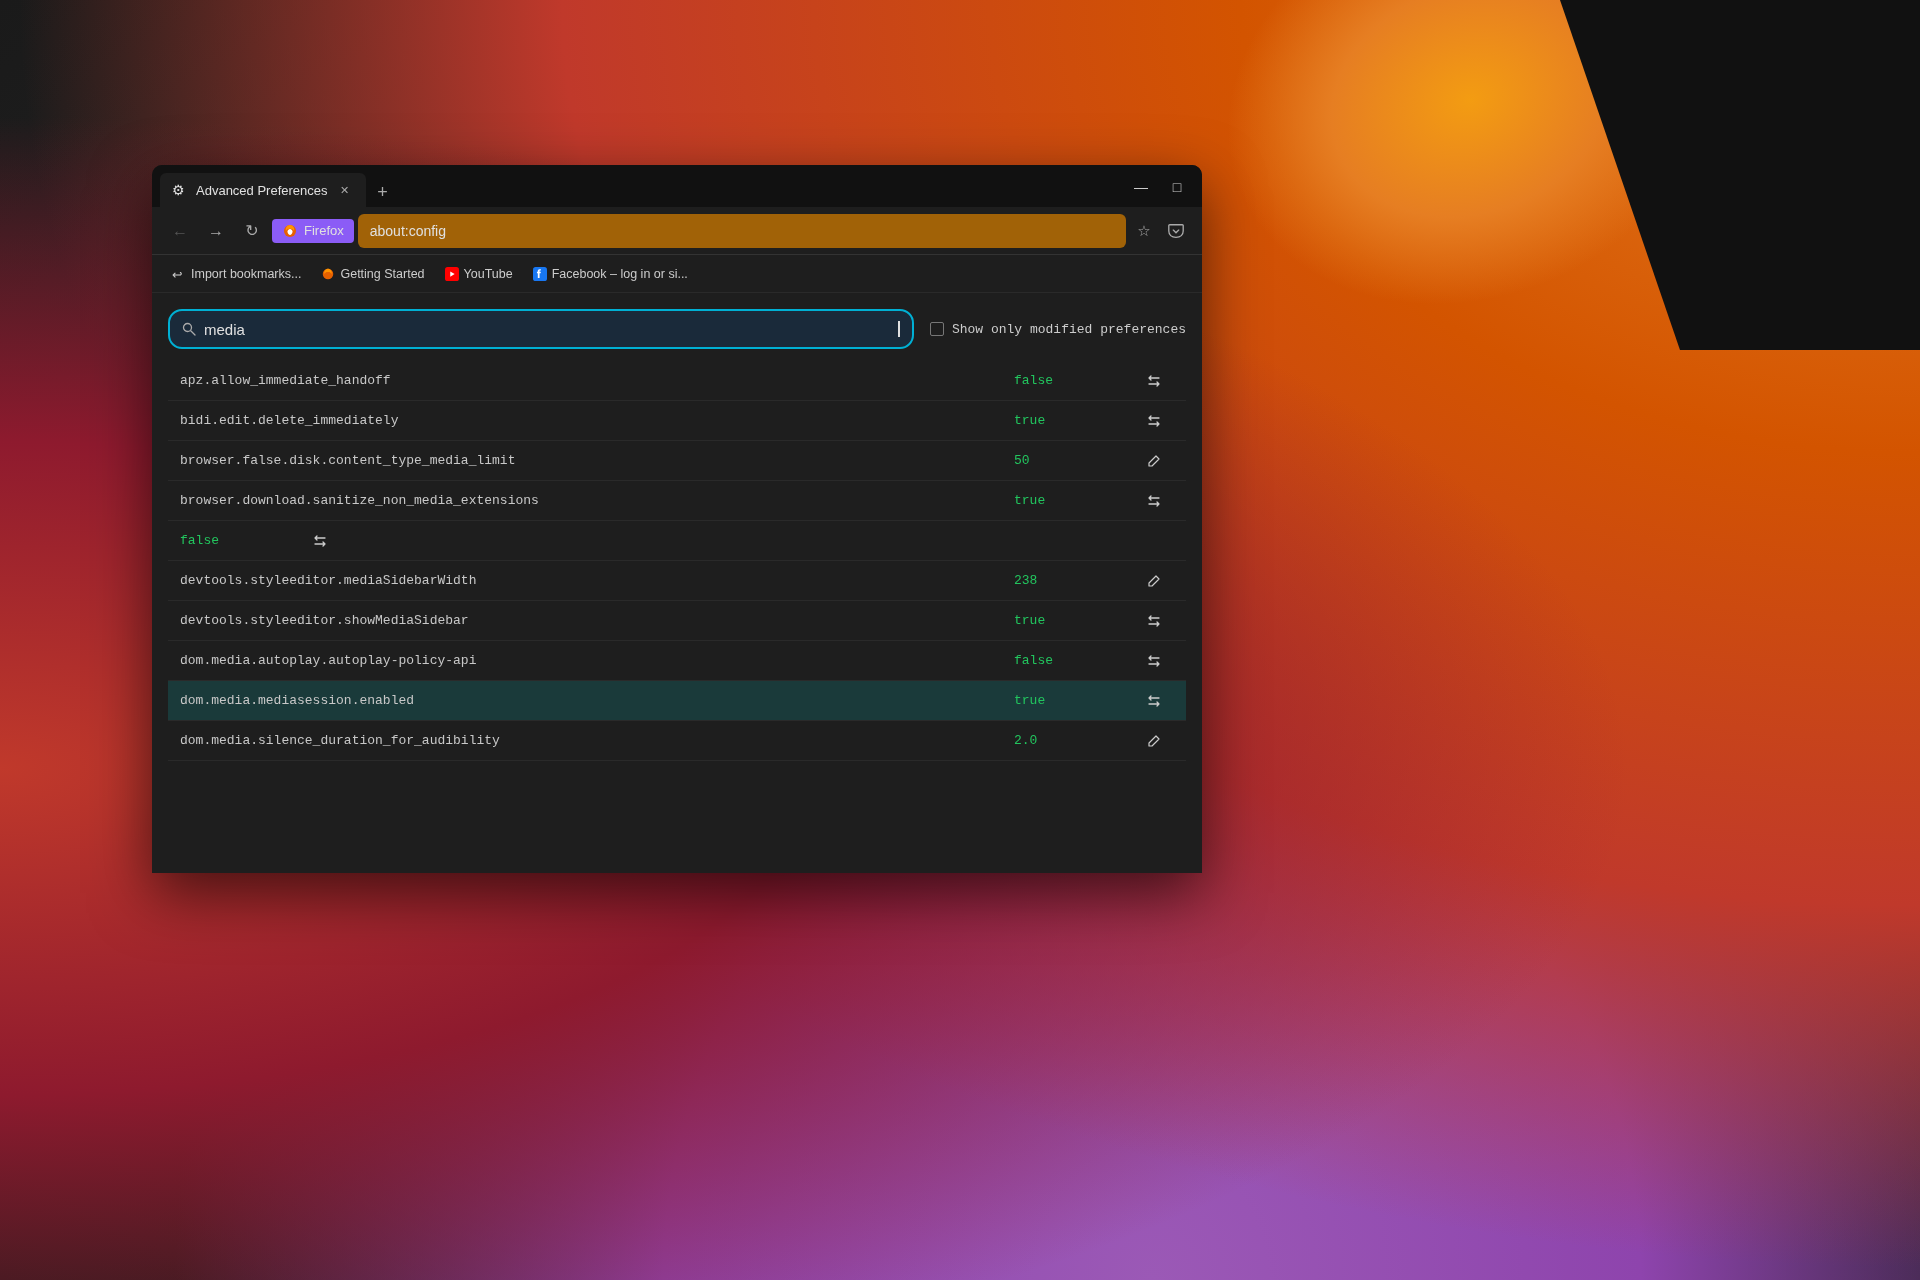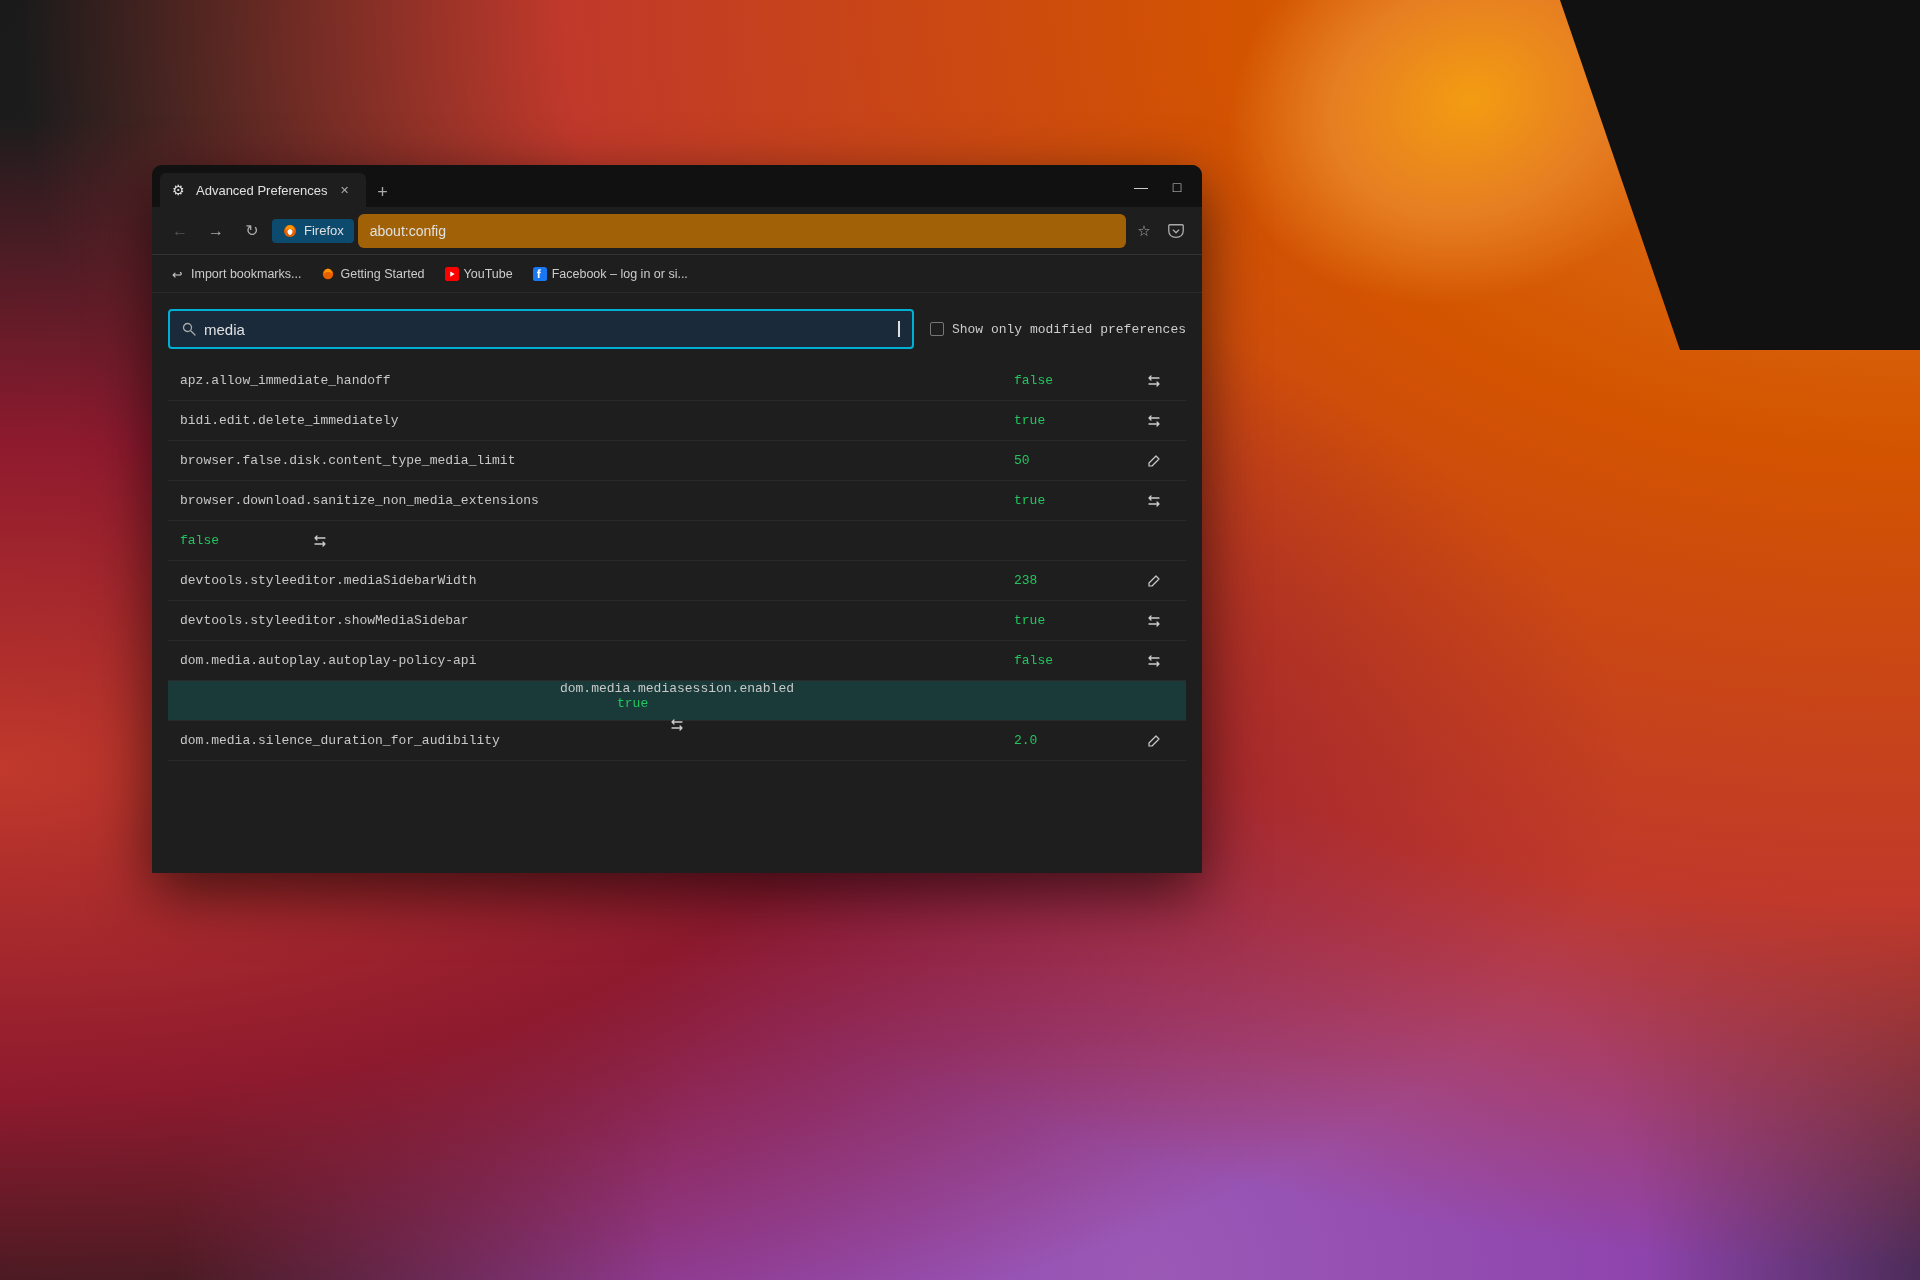--- a/index.html
+++ b/index.html
@@ -169,21 +169,21 @@
     }
 
     .firefox-badge {
       display: flex;
       align-items: center;
       gap: 6px;
       padding: 4px 10px;
       border-radius: 4px;
       color: #e0e0e0;
       font-size: 13px;
-      background: #0c4a6e;
+      background: #8b5cf6;
     }
 
     .firefox-logo {
       width: 16px;
       height: 16px;
     }
 
     .address-bar {
       flex: 1;
       height: 34px;
@@ -257,21 +257,21 @@
       align-items: center;
       gap: 16px;
       margin-bottom: 12px;
     }
 
     .search-box {
       flex: 1;
       height: 40px;
       background: #1a2a3a;
       border: 2px solid #00b0d4;
-      border-radius: 4px;
+      border-radius: 14px;
       display: flex;
       align-items: center;
       padding: 0 12px;
       gap: 8px;
     }
 
     .search-input-text {
       color: #e0e0e0;
       font-size: 15px;
       flex: 1;
@@ -317,21 +317,20 @@
     .pref-row {
       display: flex;
       align-items: center;
       height: 40px;
       border-bottom: 1px solid #2a2a2a;
       padding: 0 12px;
     }
 
     .pref-row.highlighted {
       background: #1a3a3a;
-      flex-direction: column;
     }
 
     .pref-name {
       flex: 1;
       color: #c8c8c8;
       font-size: 13px;
       font-family: 'Courier New', monospace;
     }
 
     .pref-value {

